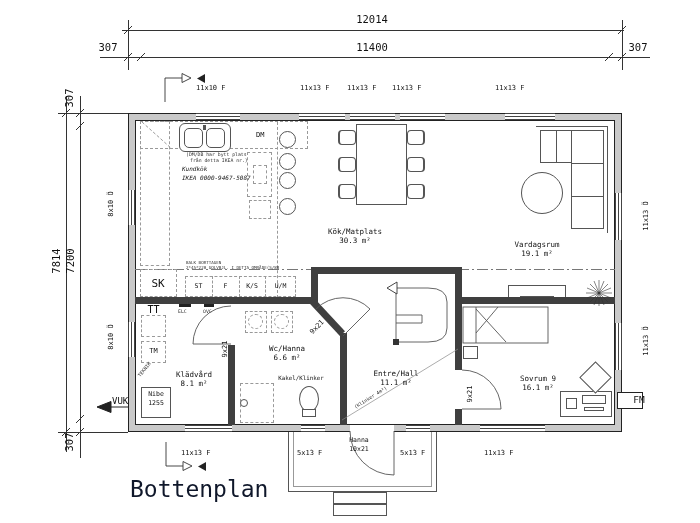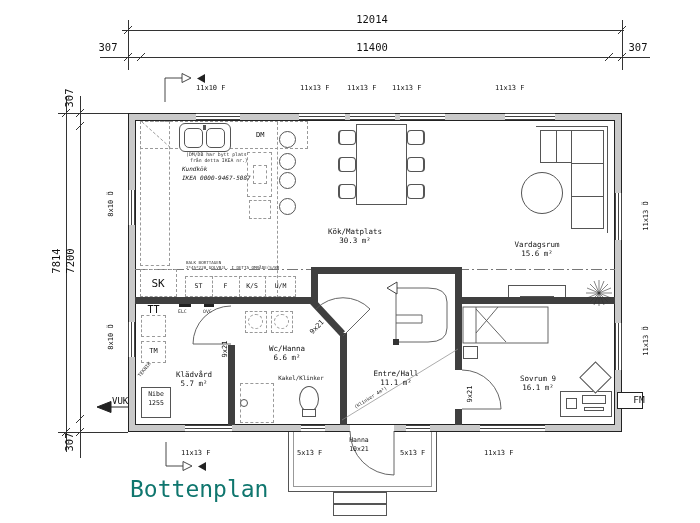--- a/index.html
+++ b/index.html
@@ -215,26 +215,26 @@
   <div class="t c" style="left:207px;top:345px;width:36px;transform:rotate(-90deg)">9x21</div>
   <div class="t c" style="left:299px;top:323px;width:36px;transform:rotate(-45deg)">9x21</div>
   <div class="t c" style="left:452px;top:390px;width:36px;transform:rotate(-90deg)">9x21</div>
 
   <div class="t c sm" style="left:344px;top:437px;width:30px">Hanna</div>
   <div class="t c sm" style="left:344px;top:446px;width:30px">10x21</div>
 
   <div class="t c room" style="left:320px;top:228px;width:70px">Kök/Matplats</div>
   <div class="t c room" style="left:320px;top:237px;width:70px">30.3 m²</div>
   <div class="t c room" style="left:505px;top:241px;width:64px">Vardagsrum</div>
-  <div class="t c room" style="left:505px;top:250px;width:64px">15.6 m²</div>
+  <div class="t c room" style="left:505px;top:250px;width:64px">19.1 m²</div>
   <div class="t c room" style="left:262px;top:345px;width:50px">Wc/Hanna</div>
   <div class="t c room" style="left:262px;top:354px;width:50px">6.6 m²</div>
   <div class="t c" style="left:273px;top:375px;width:56px;font-size:5.8px">Kakel/Klinker</div>
   <div class="t c room" style="left:172px;top:371px;width:44px">Klädvård</div>
-  <div class="t c room" style="left:172px;top:380px;width:44px">5.7 m²</div>
+  <div class="t c room" style="left:172px;top:380px;width:44px">8.1 m²</div>
   <div class="t c room" style="left:371px;top:370px;width:50px">Entre/Hall</div>
   <div class="t c room" style="left:371px;top:379px;width:50px">11.1 m²</div>
   <div class="t tiny" style="left:352px;top:395px;transform:rotate(-32deg)">(Klinker 4m²)</div>
   <div class="t c room" style="left:510px;top:375px;width:56px">Sovrum 9</div>
   <div class="t c room" style="left:510px;top:384px;width:56px">16.1 m²</div>
 
   <div class="t sm" style="left:256px;top:131px;font-size:7px">DM</div>
   <div class="t tiny" style="left:186px;top:152px">(DM/DB har bytt plats</div>
   <div class="t tiny" style="left:190px;top:158px">från detta IKEA nr.)</div>
   <div class="t sm it" style="left:182px;top:166px;font-size:6px">Kundkök</div>
@@ -252,14 +252,14 @@
   <div class="t tiny" style="left:203px;top:309px">OVC</div>
   <div class="t c sm" style="left:141px;top:304px;width:25px;font-size:10px">TT</div>
   <div class="t c sm" style="left:141px;top:347px;width:25px;font-size:7px">TM</div>
   <div class="t tiny" style="left:136px;top:367px;transform:rotate(-52deg)">TEKNIK</div>
   <div class="t c" style="left:141px;top:391px;width:30px;font-size:6.5px">Nibe</div>
   <div class="t c" style="left:141px;top:400px;width:30px;font-size:6.5px">1255</div>
 
   <div class="t" style="left:112px;top:396px;font-size:9px">VUK</div>
   <div class="t c" style="left:617px;top:395px;width:44px;font-size:9.5px">FM</div>
 
-  <div class="t" style="left:130px;top:476px;font-size:23px;color:#0f766e">Bottenplan</div>
+  <div class="t" style="left:130px;top:476px;font-size:23px;color:#0f172a">Bottenplan</div>
 </div>
 
 </body></html>

